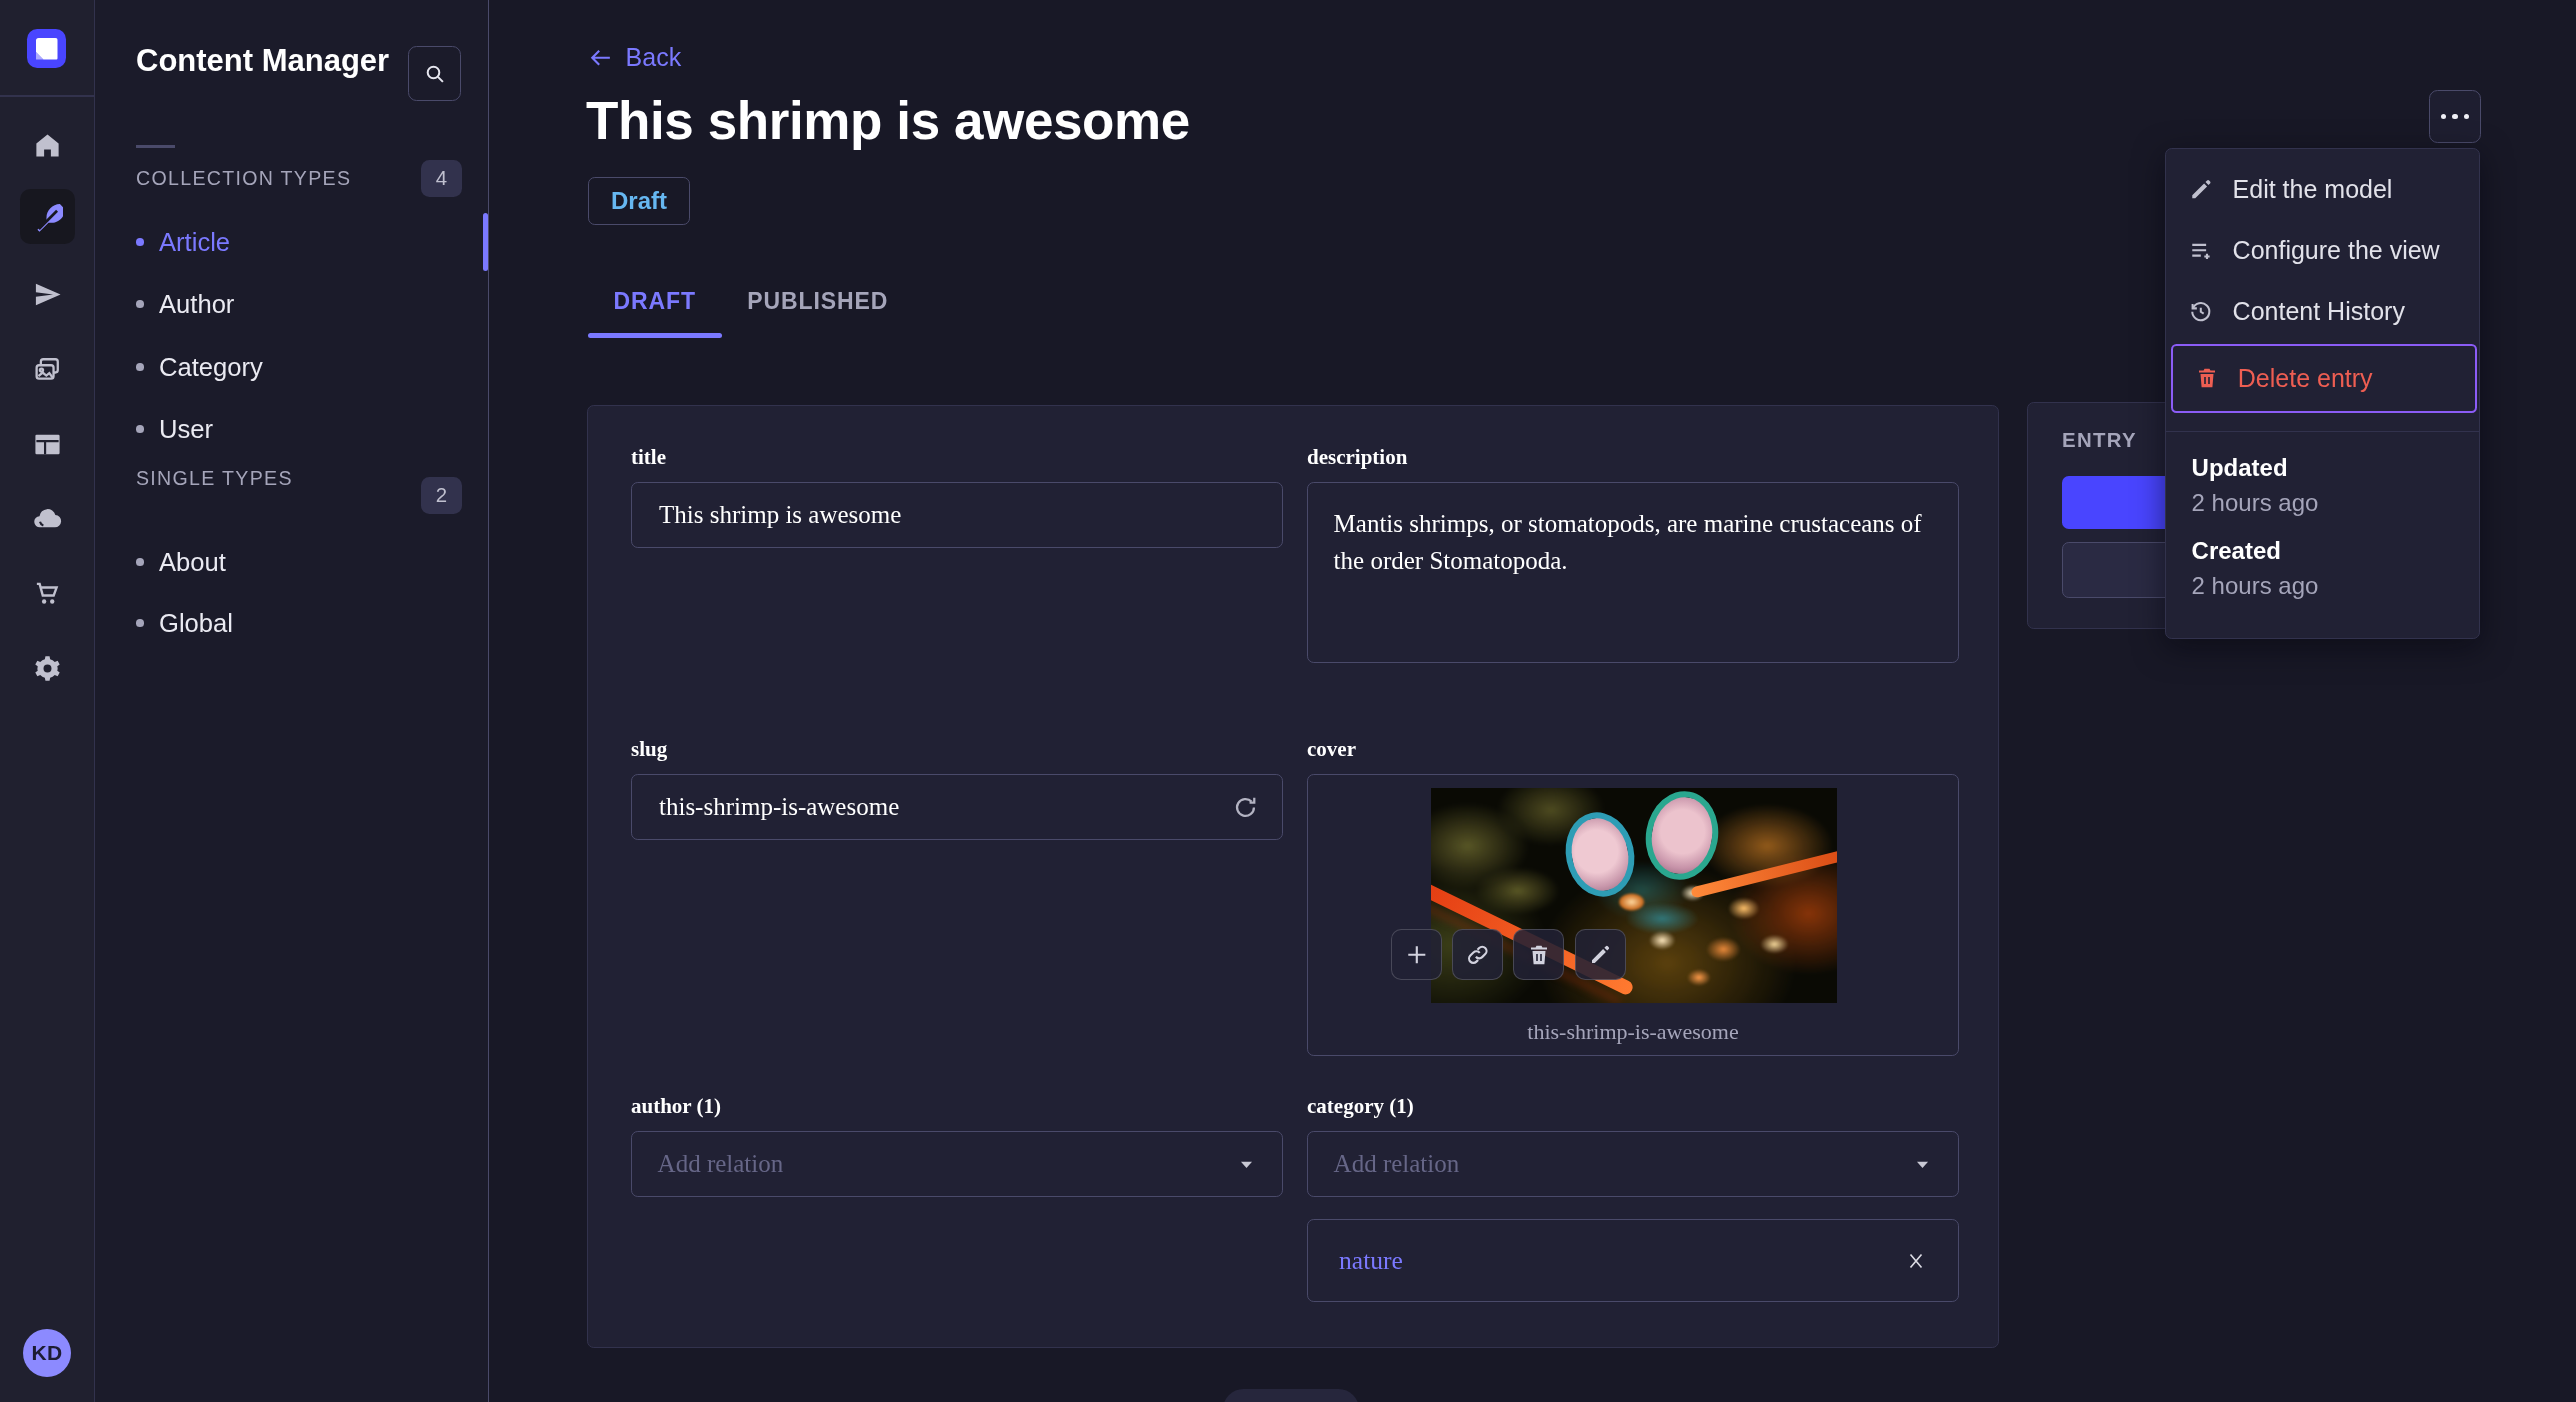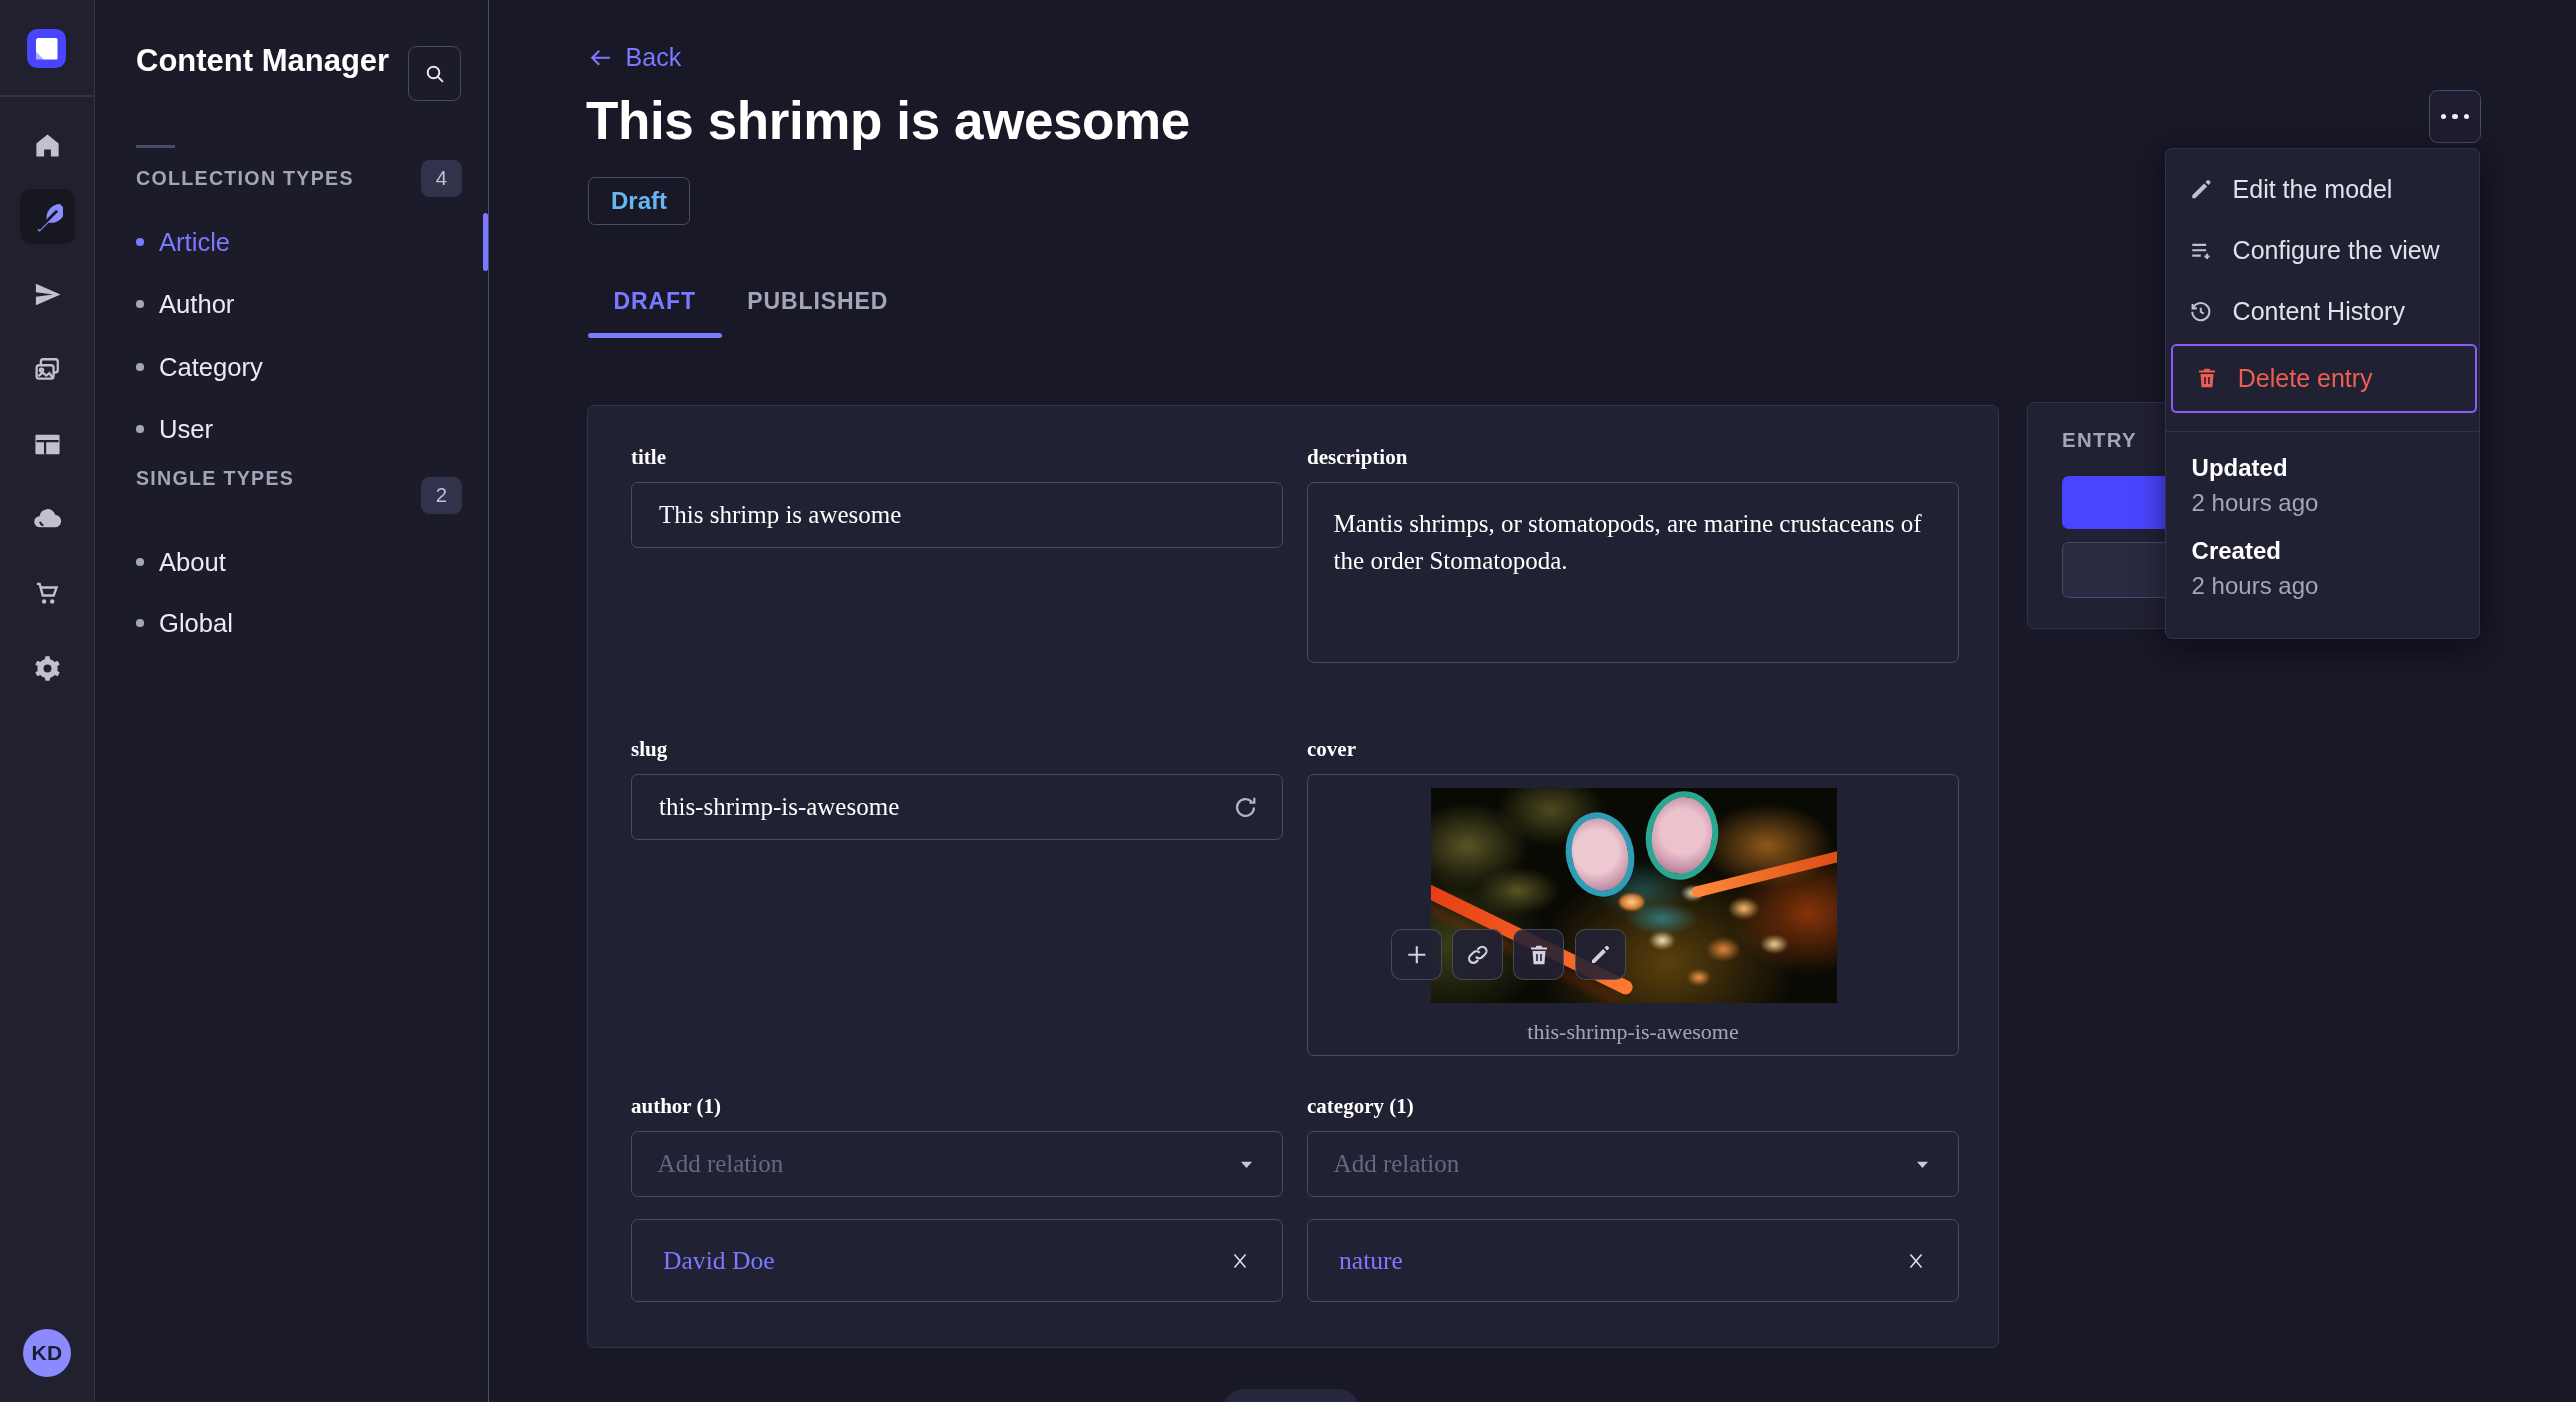--- a/index.html
+++ b/index.html
@@ -27,21 +27,21 @@
   .rail-sep{position:absolute;left:0;top:95px;width:95px;height:1.7px;background:var(--border);}
   .rail-btn{position:absolute;left:20.4px;width:55px;height:55px;border-radius:10.2px;display:flex;align-items:center;justify-content:center;color:var(--icon);}
   .rail-btn.active{background:#17171f;color:#8c8aff;}
   .avatar{position:absolute;left:23px;top:1329px;width:48px;height:48px;border-radius:50%;background:#8c8aff;color:#1c1c33;font-weight:bold;font-size:21px;display:flex;align-items:center;justify-content:center;letter-spacing:0.4px;}
 
   
   .subnav{position:absolute;left:95px;top:0;width:394px;height:1402px;background:var(--subnav);border-right:0.9px solid var(--border2);}
   .subnav-title{position:absolute;left:41px;top:43px;font-size:31px;font-weight:bold;}
   .search-btn{position:absolute;left:313px;top:46px;width:53px;height:55px;border:0.9px solid var(--border2);border-radius:8.5px;display:flex;align-items:center;justify-content:center;color:#e6e6ef;}
   .subnav-div{position:absolute;left:41px;top:145px;width:39px;height:2.6px;background:var(--border2);}
-  .section-label{position:absolute;left:41px;height:41px;display:flex;align-items:center;font-size:19.6px;font-weight:bold;letter-spacing:1.3px;color:var(--gray);}
+  .section-label{position:absolute;left:41px;height:41px;display:flex;align-items:center;font-size:19.6px;font-weight:normal;letter-spacing:1.3px;color:var(--gray);}
   .count-badge{position:absolute;left:326px;width:41px;height:37px;border-radius:8.5px;background:var(--border);color:#c0c0cf;font-size:20.4px;display:flex;align-items:center;justify-content:center;}
   .subnav-item{position:absolute;left:41px;width:324px;height:62px;display:flex;align-items:center;gap:15.3px;font-size:25.6px;color:#eaeaf2;}
   .subnav-item .dot{width:7.7px;height:7.7px;border-radius:50%;background:var(--gray);}
   .subnav-item.active{color:var(--purple);}
   .subnav-item.active .dot{background:var(--purple);}
   .active-indicator{position:absolute;left:388px;top:213px;width:5.1px;height:58px;border-radius:3.4px;background:var(--purple);}
 
   
   .back-link{position:absolute;left:588px;top:43px;display:flex;align-items:center;gap:12px;color:var(--purple);font-size:25px;}
   .page-title{position:absolute;left:586px;top:90px;font-size:53px;font-weight:bold;letter-spacing:-0.4px;}
@@ -315,28 +315,20 @@
   </div>
 
   <div class="fgroup col1" style="top:688px">
     <div class="flabel">author (1)</div>
     <div class="rel-select">
       <span>Add relation</span>
       <svg width="19" height="19" viewBox="0 0 24 24" fill="#c8c8d4">
           <polygon points="5,8.5 19,8.5 12,16.5"></polygon>
         </svg>
     </div>
-    <div class="rel-item">
-      <a class="rel-link" href="#">David Doe</a>
-      <button class="rel-x">
-        <svg width="22" height="22" viewBox="0 0 24 24" fill="none" stroke="currentColor" stroke-width="1.8">
-            <path d="m6 5 12 14M18 5 6 19"></path>
-          </svg>
-      </button>
-    </div>
   </div>
 
   <div class="fgroup col2" style="top:688px">
     <div class="flabel">category (1)</div>
     <div class="rel-select">
       <span>Add relation</span>
       <svg width="19" height="19" viewBox="0 0 24 24" fill="#c8c8d4">
           <polygon points="5,8.5 19,8.5 12,16.5"></polygon>
         </svg>
     </div>

